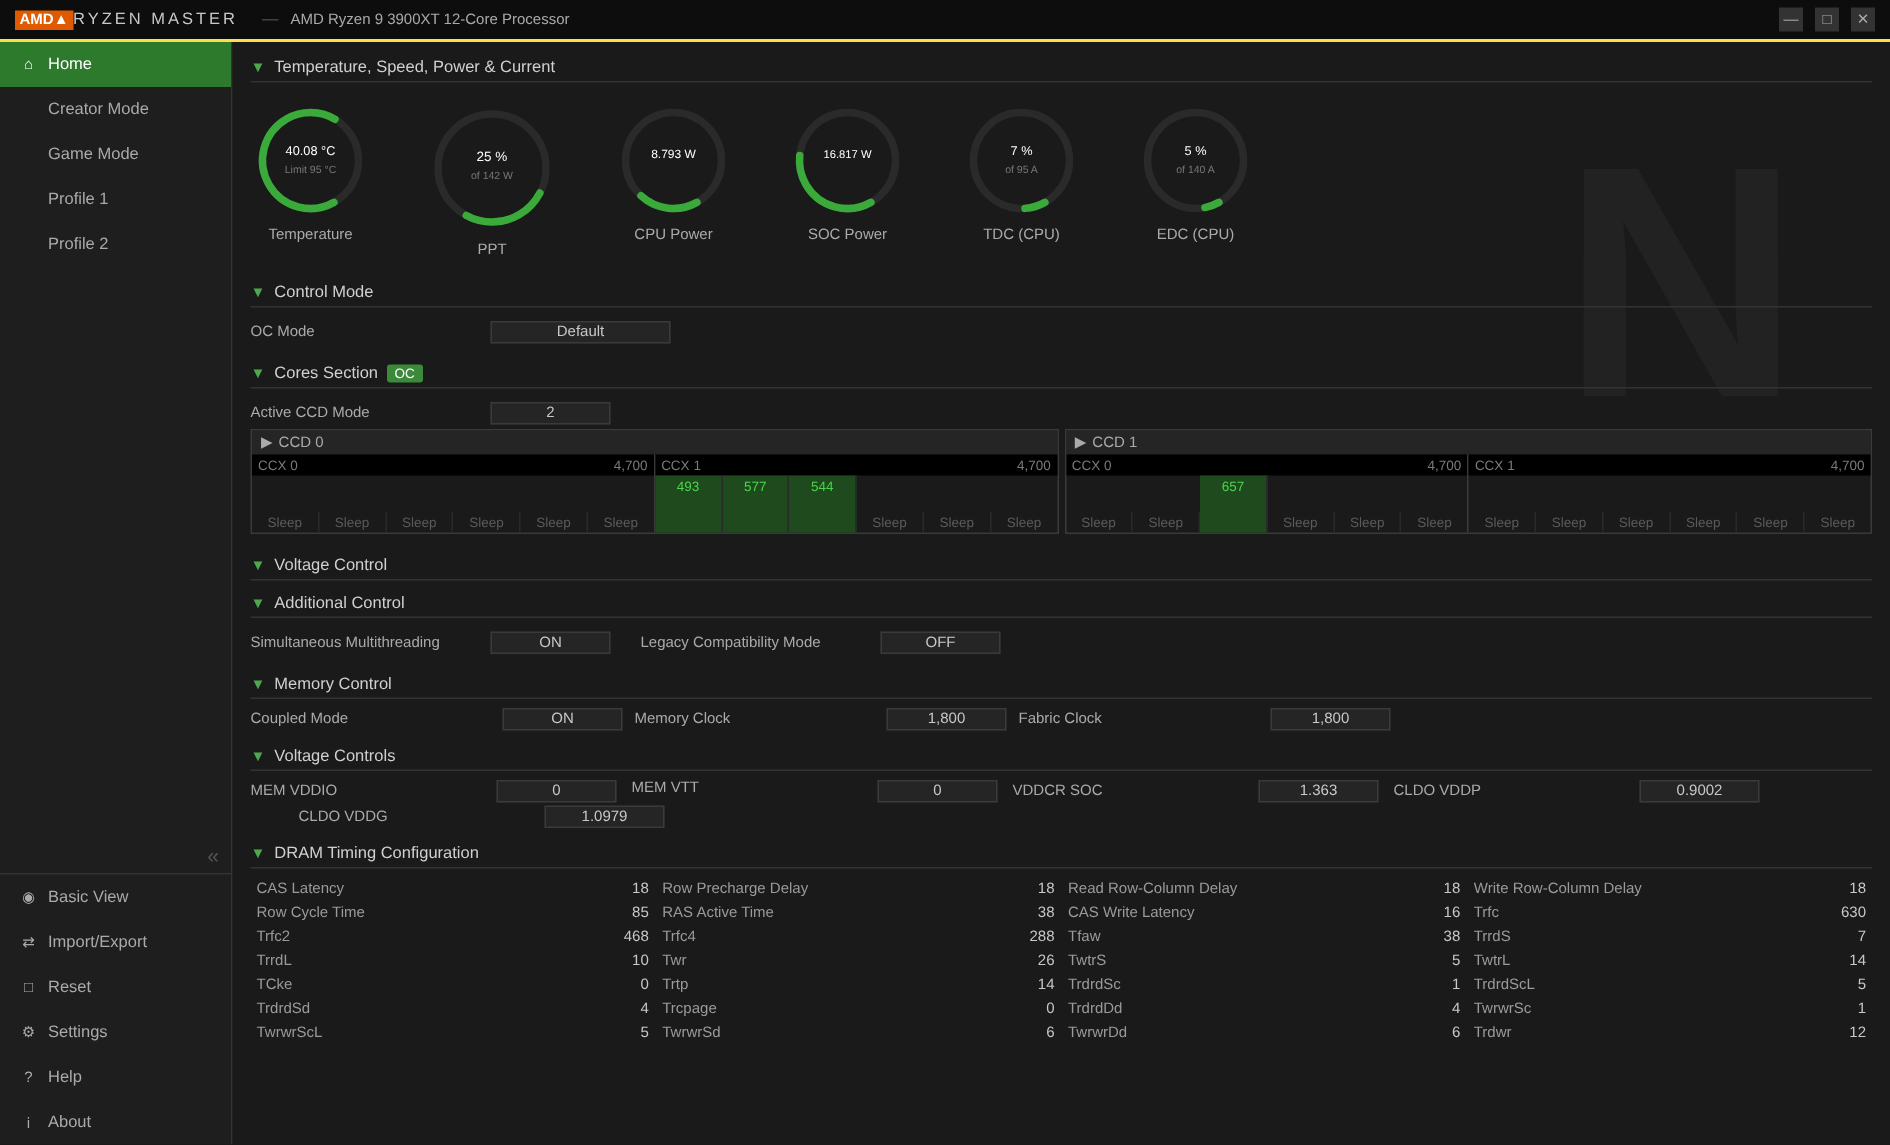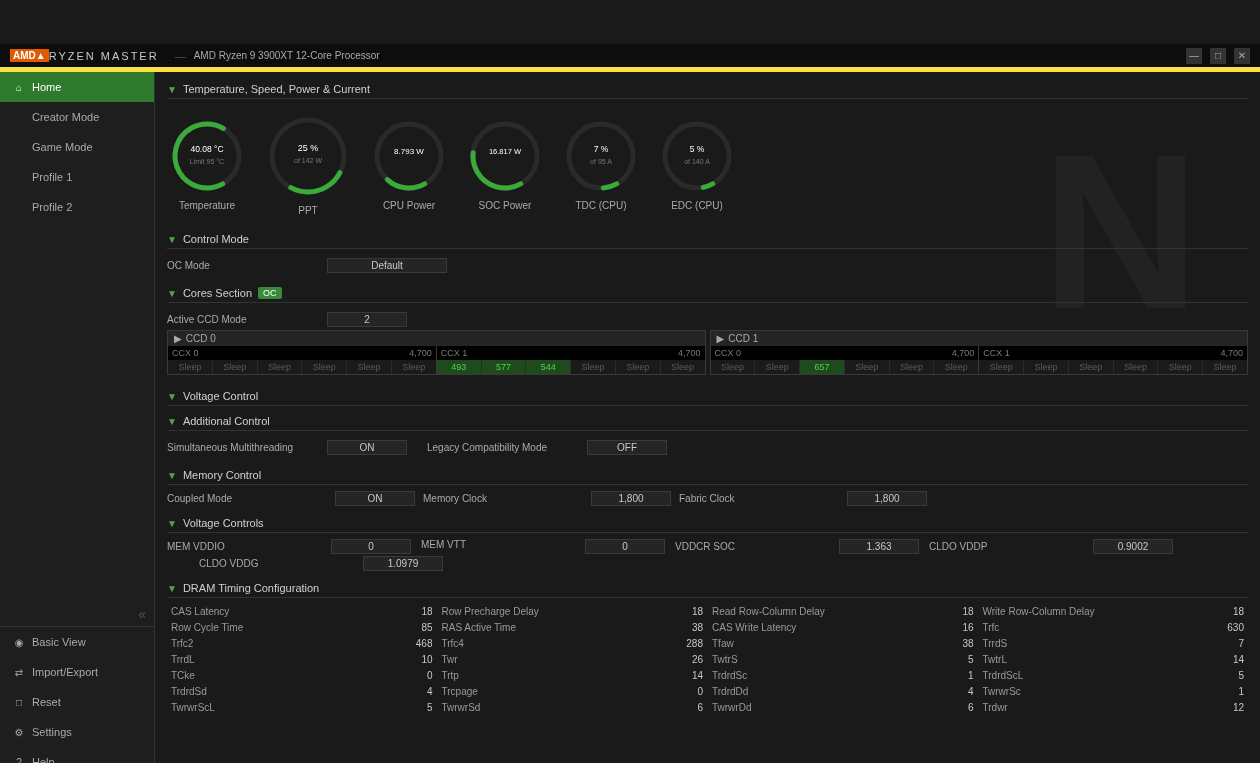--- a/index.html
+++ b/index.html
@@ -1,19 +1,19 @@
 <!DOCTYPE html>
 <html><head>
   <meta charset="utf-8">
   <style>
     * { box-sizing: border-box; margin: 0; padding: 0; }
     body { background: #1a1a1a; color: #c8c8c8; font-family: 'Segoe UI', Arial, sans-serif; font-size: 11px; width: 1260px; height: 763px; overflow: hidden; }
     
     
-    .titlebar { background: #0d0d0d; height: 28px; display: flex; align-items: center; padding: 0 10px; border-bottom: 5px solid #fde047; margin-top: 44px; }
+    .titlebar { background: #0d0d0d; height: 28px; display: flex; align-items: center; padding: 0 10px; border-bottom: 2px solid #fde047; }
     .titlebar-product { color: #c8c8c8; font-size: 11px; margin-right: 8px; letter-spacing: 2px; }
     .titlebar-sep { color: #555; margin: 0 8px; }
     .titlebar-proc { color: #aaa; font-size: 10px; }
     .titlebar-controls { margin-left: auto; display: flex; gap: 8px; }
     .titlebar-btn { width: 16px; height: 16px; background: #333; border: none; cursor: pointer; color: #aaa; font-size: 10px; display: flex; align-items: center; justify-content: center; }
 
     
     .app-body { display: flex; height: calc(763px - 28px); }
 
     
@@ -31,21 +31,21 @@
     .watermark { position: absolute; right: 60px; top: 50px; opacity: 0.07; font-size: 220px; font-weight: bold; color: #888; pointer-events: none; z-index: 0; line-height: 1; }
 
     
     .section { position: relative; z-index: 1; margin-bottom: 6px; }
     .section-header { display: flex; align-items: center; gap: 6px; padding: 3px 0; color: #c8c8c8; font-size: 11px; border-bottom: 1px solid #333; margin-bottom: 4px; }
     .section-collapse { color: #4ca84c; font-size: 10px; cursor: pointer; }
     .section-title { font-size: 11px; color: #d0d0d0; }
     .badge-oc { background: #3a8a3a; color: #fff; font-size: 9px; padding: 1px 5px; border-radius: 2px; }
 
     
-    .gauges-row { display: flex; gap: 16px; align-items: center; padding: 8px 0; }
+    .gauges-row { display: flex; gap: 36px; align-items: flex-start; padding: 8px 0; }
     .gauge-item { display: flex; flex-direction: column; align-items: center; gap: 4px; }
     .gauge-label { font-size: 10px; color: #aaa; text-align: center; }
 
     
     .gauge-svg { width: 80px; height: 80px; }
     .gauge-svg-lg { width: 90px; height: 90px; }
 
     
     .control-row { display: flex; align-items: center; padding: 3px 0; }
     .control-label { color: #aaa; font-size: 10px; min-width: 160px; }
@@ -57,21 +57,21 @@
     .ccd-block { flex: 1; border: 1px solid #3a3a3a; }
     .ccd-header { background: #252525; padding: 2px 6px; font-size: 10px; color: #aaa; display: flex; align-items: center; gap: 4px; }
     .ccd-cores { display: flex; }
     .ccx-section { flex: 1; border-right: 1px solid #3a3a3a; }
     .ccx-section:last-child { border-right: none; }
     .ccx-header { background: #000000; padding: 2px 4px; font-size: 9px; color: #7a7a7a; display: flex; justify-content: space-between; }
     .ccx-cores { display: flex; }
     .core-cell { flex: 1; text-align: center; padding: 2px 1px; font-size: 9px; border-right: 1px solid #2a2a2a; }
     .core-cell:last-child { border-right: none; }
     .core-cell.active { background: #1e4a1e; color: #4cd44c; }
-    .core-cell.sleep { color: #5a5a5a; }
+    .core-cell.sleep { color: #5a5a5a; margin-top: 24px; }
 
     .section-content { padding: 2px 0; }
     
     
     .timing-grid { display: grid; grid-template-columns: repeat(4, 1fr); gap: 1px; }
     .timing-item { display: flex; align-items: center; padding: 2px 4px; }
     .timing-label { color: #9a9a9a; font-size: 10px; flex: 1; }
     .timing-value { color: #c8c8c8; font-size: 10px; min-width: 35px; text-align: right; }
 
     .amd-logo { display: flex; align-items: center; gap: 4px; }

